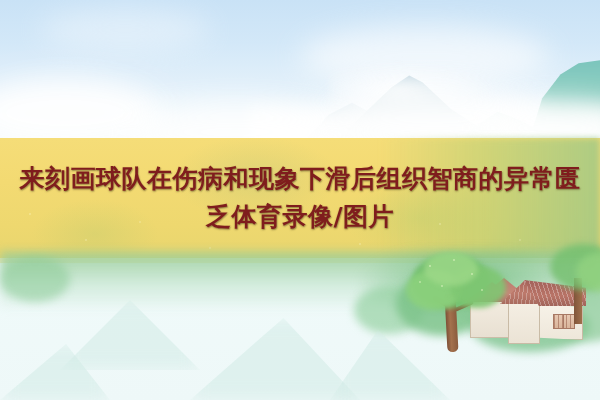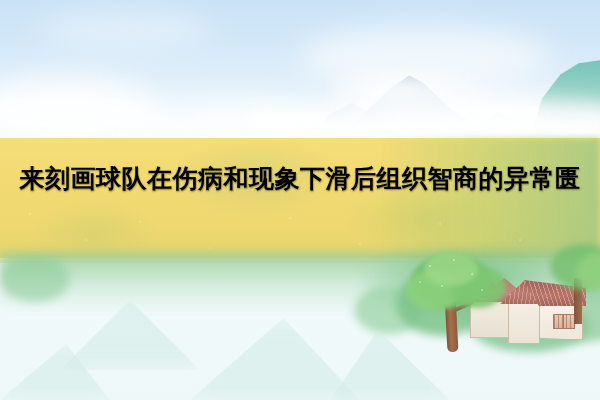--- a/index.html
+++ b/index.html
@@ -315,21 +315,21 @@
     width: 1px; height: 15px;
     background: #a87964;
   }
 
   
   .caption {
     position: absolute;
     left: 0; top: 160px;
     width: 600px;
     text-align: center;
-    color: #000000;
+    color: #7f1d1d;
     font-weight: bold;
     font-size: 25px;
     line-height: 38px;
     letter-spacing: 0.5px;
     text-shadow:
        0 1px 2px rgba(90,80,40,.45),
        1px 1px 1px rgba(120,100,50,.35);
     white-space: nowrap;
     font-family: "DejaVu Sans", "Liberation Sans", sans-serif;
   }
@@ -400,15 +400,16 @@
   </div>
 
   <div class="tree2">
     <div class="t2-trunk"></div>
     <div class="t2-can t2-a"></div>
     <div class="t2-can t2-b"></div>
   </div>
 
   <div class="caption">
     <span class="line">来刻画球队在伤病和现象下滑后组织智商的异常匮</span>
+    <span class="line">乏体育录像/图片</span>
   </div>
 
 </div>
 
 </body></html>

